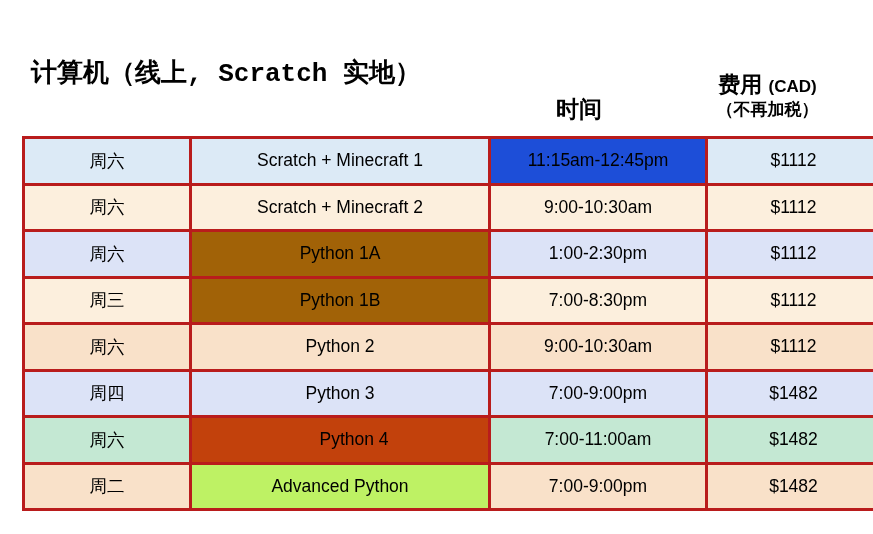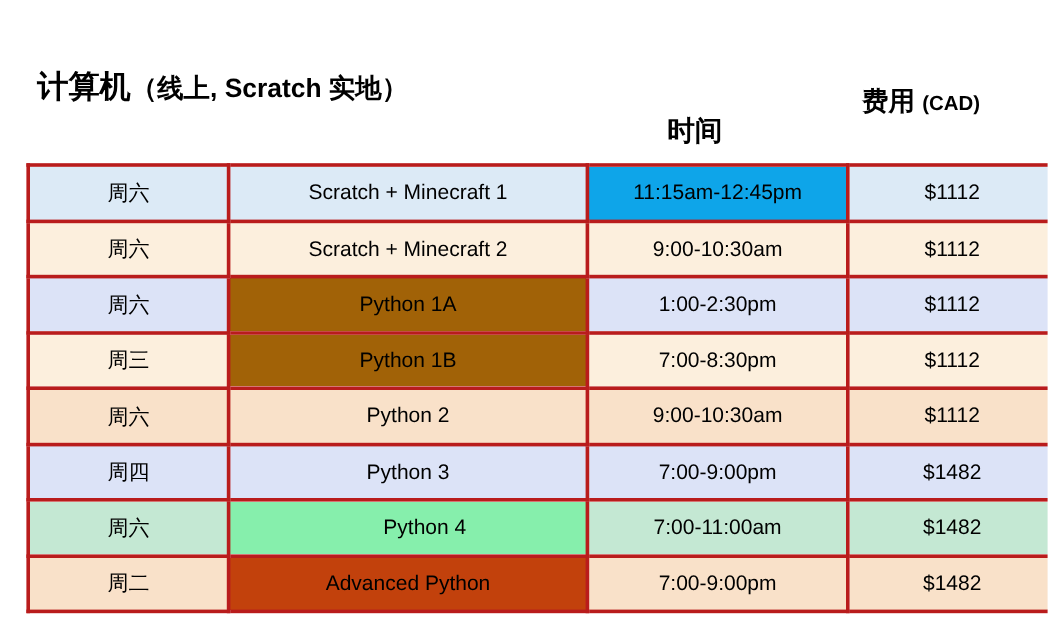--- a/index.html
+++ b/index.html
@@ -21,21 +21,22 @@
     position: absolute;
     left: 31px;
     top: 58px;
     font-size: 26px;
     font-weight: bold;
     letter-spacing: 0px;
     white-space: nowrap;
     line-height: 1.15;
   }
   #title .paren {
-    font-size: 22px;
+    font-size: 26px;
+    font-family: Liberation Mono, monospace;
   }
 
   
   #hdr-time {
     position: absolute;
     left: 474px;
     top: 96px;
     width: 210px;
     text-align: center;
     font-size: 23px;
@@ -95,28 +96,29 @@
 <body>
 
 <div id="title">
   <span>计算机</span><span class="paren">（线上, Scratch 实地）</span>
 </div>
 
 <div id="hdr-time">时间</div>
 
 <div id="hdr-fee">
   <span class="fee-main"><span>费用</span> <span class="cad">(CAD)</span></span>
+  <span class="fee-sub">（不再加税）</span>
 </div>
 
 <table id="schedule-table">
   <tbody>
       <tr>
         <td class="c-day" style="background-color: rgb(220, 234, 246);">周六</td>
         <td class="c-name" style="background-color: rgb(220, 234, 246);">Scratch + Minecraft 1</td>
-        <td class="c-time" style="background-color: #0ea5e9;">11:15am-12:45pm</td>
+        <td class="c-time" style="background-color: #1d4ed8;">11:15am-12:45pm</td>
         <td class="c-price" style="background-color: rgb(220, 234, 246);">$1112</td>
       </tr>
       <tr>
         <td class="c-day" style="background-color: rgb(252, 239, 221);">周六</td>
         <td class="c-name" style="background-color: rgb(252, 239, 221);">Scratch + Minecraft 2</td>
         <td class="c-time" style="background-color: rgb(252, 239, 221);">9:00-10:30am</td>
         <td class="c-price" style="background-color: rgb(252, 239, 221);">$1112</td>
       </tr>
       <tr>
         <td class="c-day" style="background-color: rgb(220, 227, 247);">周六</td>
@@ -137,24 +139,24 @@
         <td class="c-price" style="background-color: rgb(249, 225, 201);">$1112</td>
       </tr>
       <tr>
         <td class="c-day" style="background-color: rgb(220, 227, 247);">周四</td>
         <td class="c-name" style="background-color: rgb(220, 227, 247);">Python 3</td>
         <td class="c-time" style="background-color: rgb(220, 227, 247);">7:00-9:00pm</td>
         <td class="c-price" style="background-color: rgb(220, 227, 247);">$1482</td>
       </tr>
       <tr>
         <td class="c-day" style="background-color: rgb(196, 232, 211);">周六</td>
-        <td class="c-name" style="background-color: #86efac; padding-left: 30px;">Python 4</td>
+        <td class="c-name" style="background-color: #c2410c; padding-left: 30px;">Python 4</td>
         <td class="c-time" style="background-color: rgb(196, 232, 211);">7:00-11:00am</td>
         <td class="c-price" style="background-color: rgb(196, 232, 211);">$1482</td>
       </tr>
       <tr>
         <td class="c-day" style="background-color: rgb(249, 225, 201);">周二</td>
-        <td class="c-name" style="background-color: #c2410c;">Advanced Python</td>
+        <td class="c-name" style="background-color: #bef264;">Advanced Python</td>
         <td class="c-time" style="background-color: rgb(249, 225, 201);">7:00-9:00pm</td>
         <td class="c-price" style="background-color: rgb(249, 225, 201);">$1482</td>
       </tr>
     </tbody>
 </table>
 
 </body></html>

